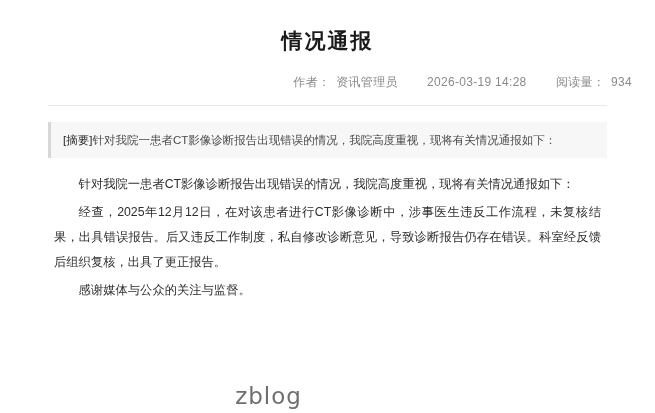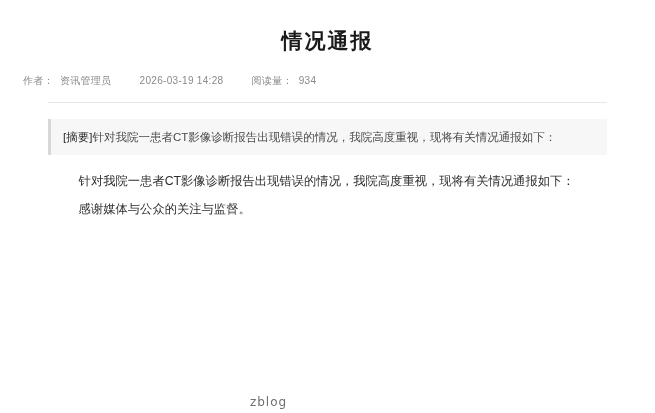--- a/index.html
+++ b/index.html
@@ -39,22 +39,22 @@
   .title {
     text-align: center;
     font-size: 21px;
     font-weight: bold;
     color: #1a1a1a;
     letter-spacing: 2px;
     margin-top: 22px;
     line-height: 30px;
   }
   .meta {
-    text-align: left;
-    font-size: 10px;
+    text-align: right;
+    font-size: 12px;
     color: #8a8a8a;
     margin-top: 18px;
     letter-spacing: 0.3px;
   }
   .meta span { margin: 0 3px; }
   .meta .meta-sep { display: inline-block; width: 10px; }
   .divider {
     height: 1px;
     background: #e8e8e8;
     margin: 14px 28px 0 28px;
@@ -89,21 +89,21 @@
     font-size: 12px;
     color: #2e2e2e;
     line-height: 22px;
   }
   .watermark {
     position: absolute;
     left: 0;
     bottom: 4px;
     width: 537px;
     text-align: center;
-    font-size: 12px;
+    font-size: 23px;
     color: #6f6f6f;
     letter-spacing: 1px;
     font-family: "DejaVu Sans", sans-serif;
   }
 </style>
 </head>
 <body>
 
 <div class="page">
   <div class="edge-left"></div>
@@ -120,20 +120,21 @@
     </div>
 
     <div class="divider"></div>
 
     <div class="summary">
       <span class="tag">[摘要]</span><span>针对我院一患者CT影像诊断报告出现错误的情况，我院高度重视，现将有关情况通报如下：</span>
     </div>
 
     <div class="body">
       <p>针对我院一患者CT影像诊断报告出现错误的情况，我院高度重视，现将有关情况通报如下：</p>
+      <p>经查，2025年12月12日，在对该患者进行CT影像诊断中，涉事医生违反工作流程，未复核结果，出具错误报告。后又违反工作制度，私自修改诊断意见，导致诊断报告仍存在错误。科室经反馈后组织复核，出具了更正报告。</p>
       <p>感谢媒体与公众的关注与监督。</p>
     </div>
 
 
   </div>
 
   <div class="watermark">zblog</div>
 </div>
 
 </body></html>

